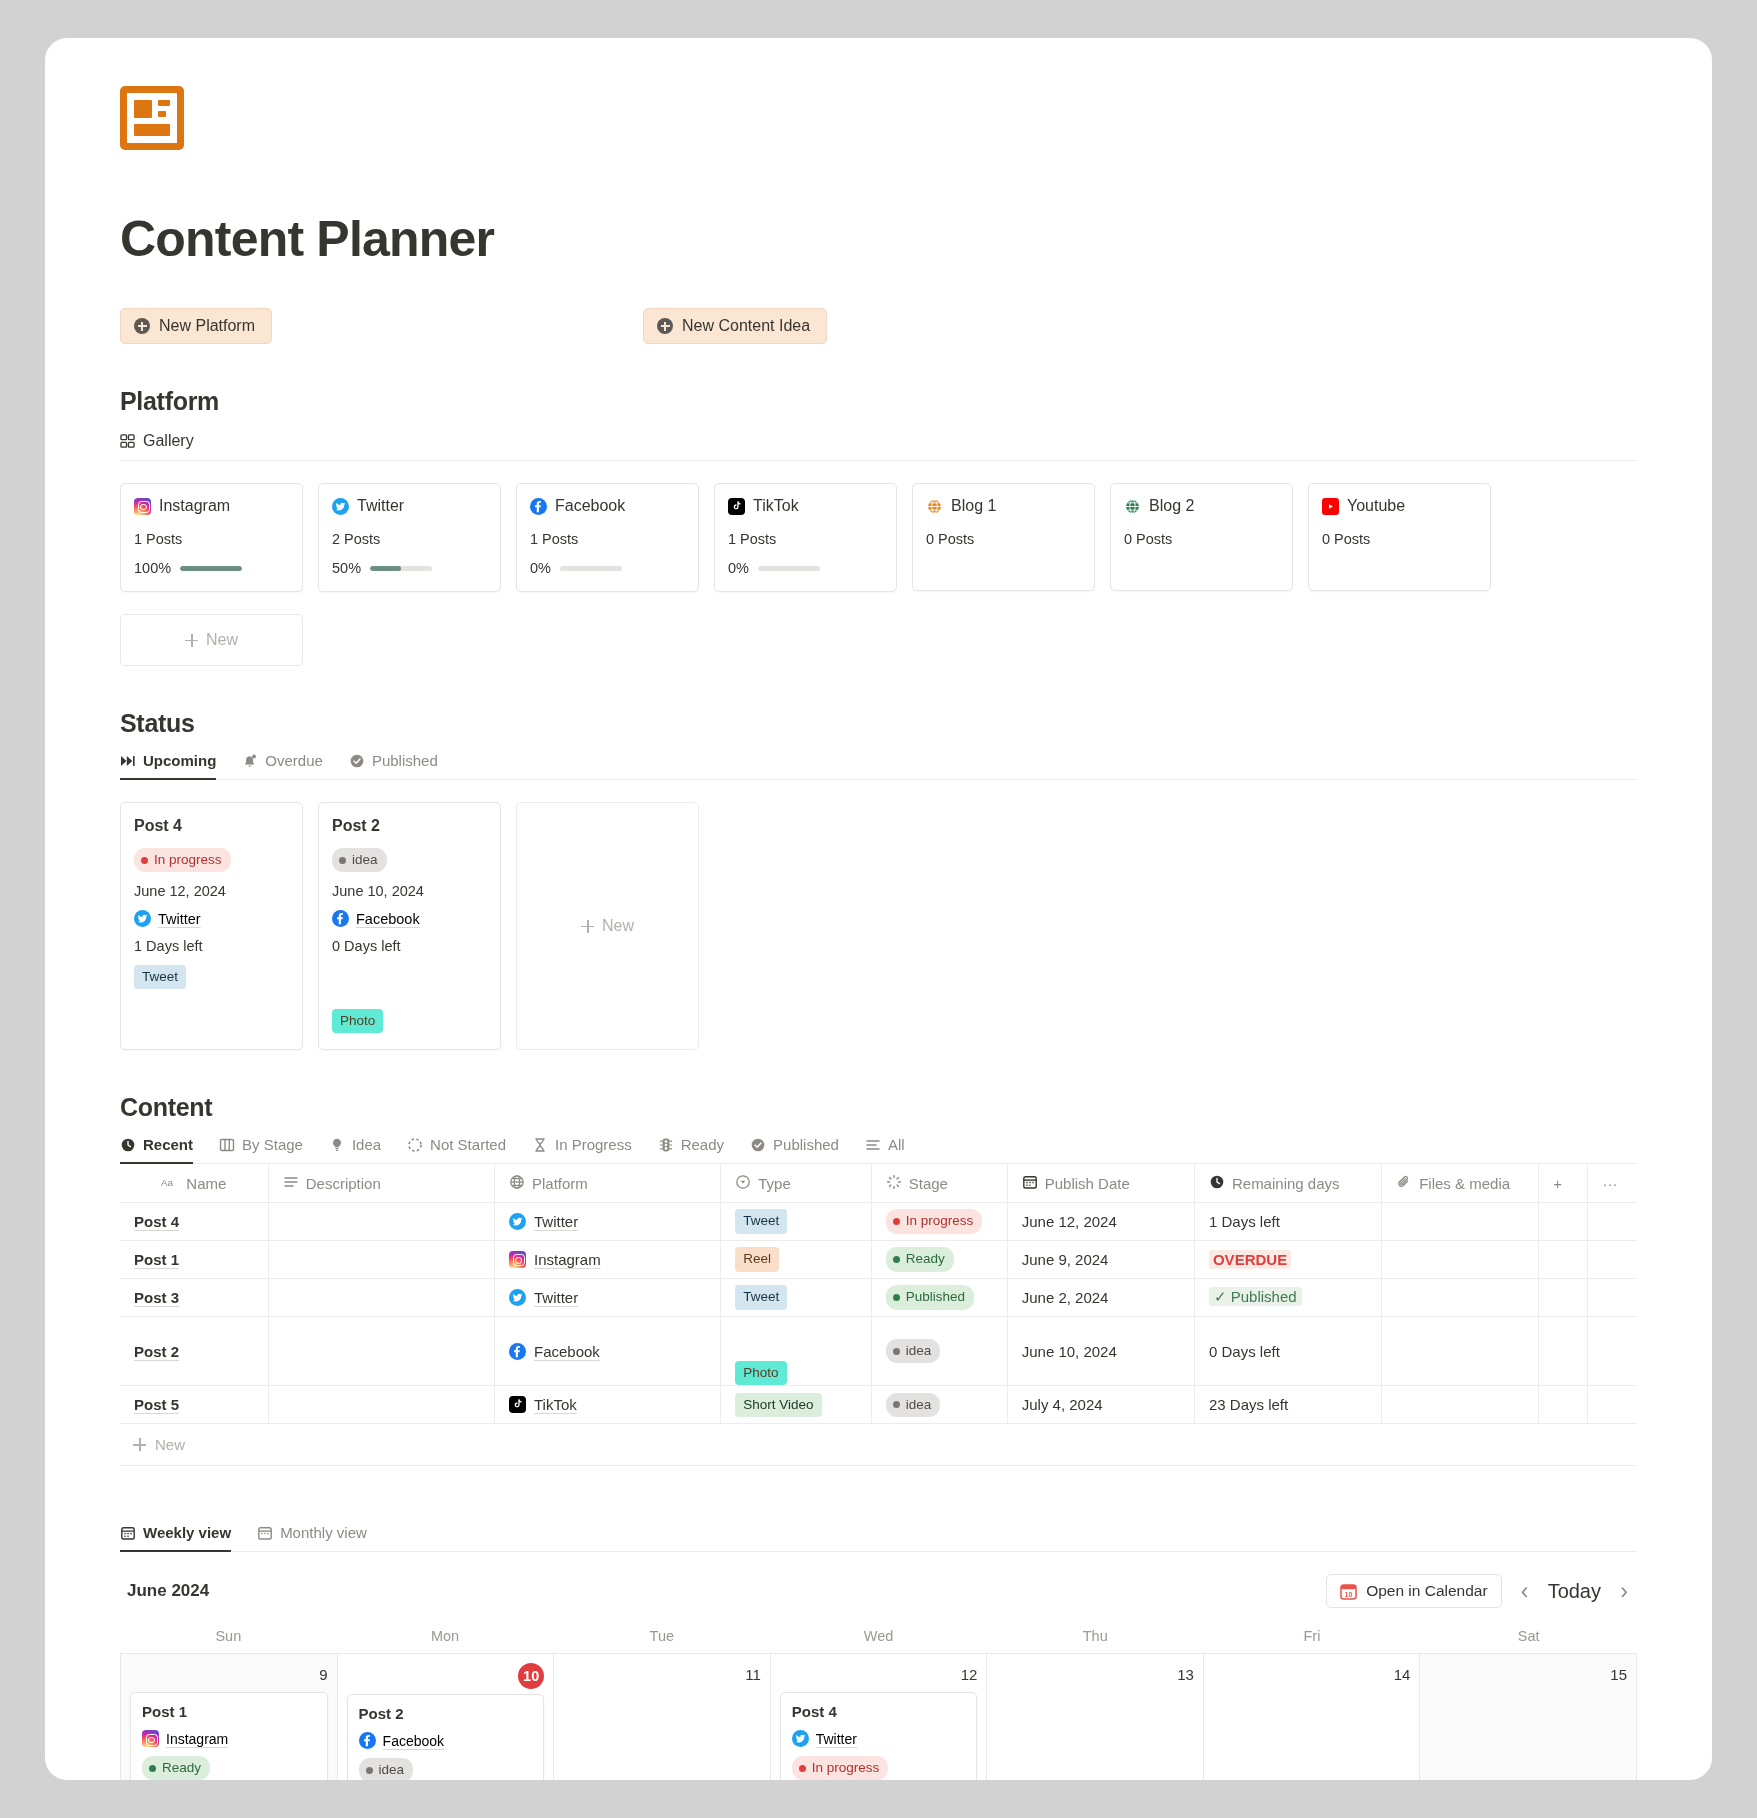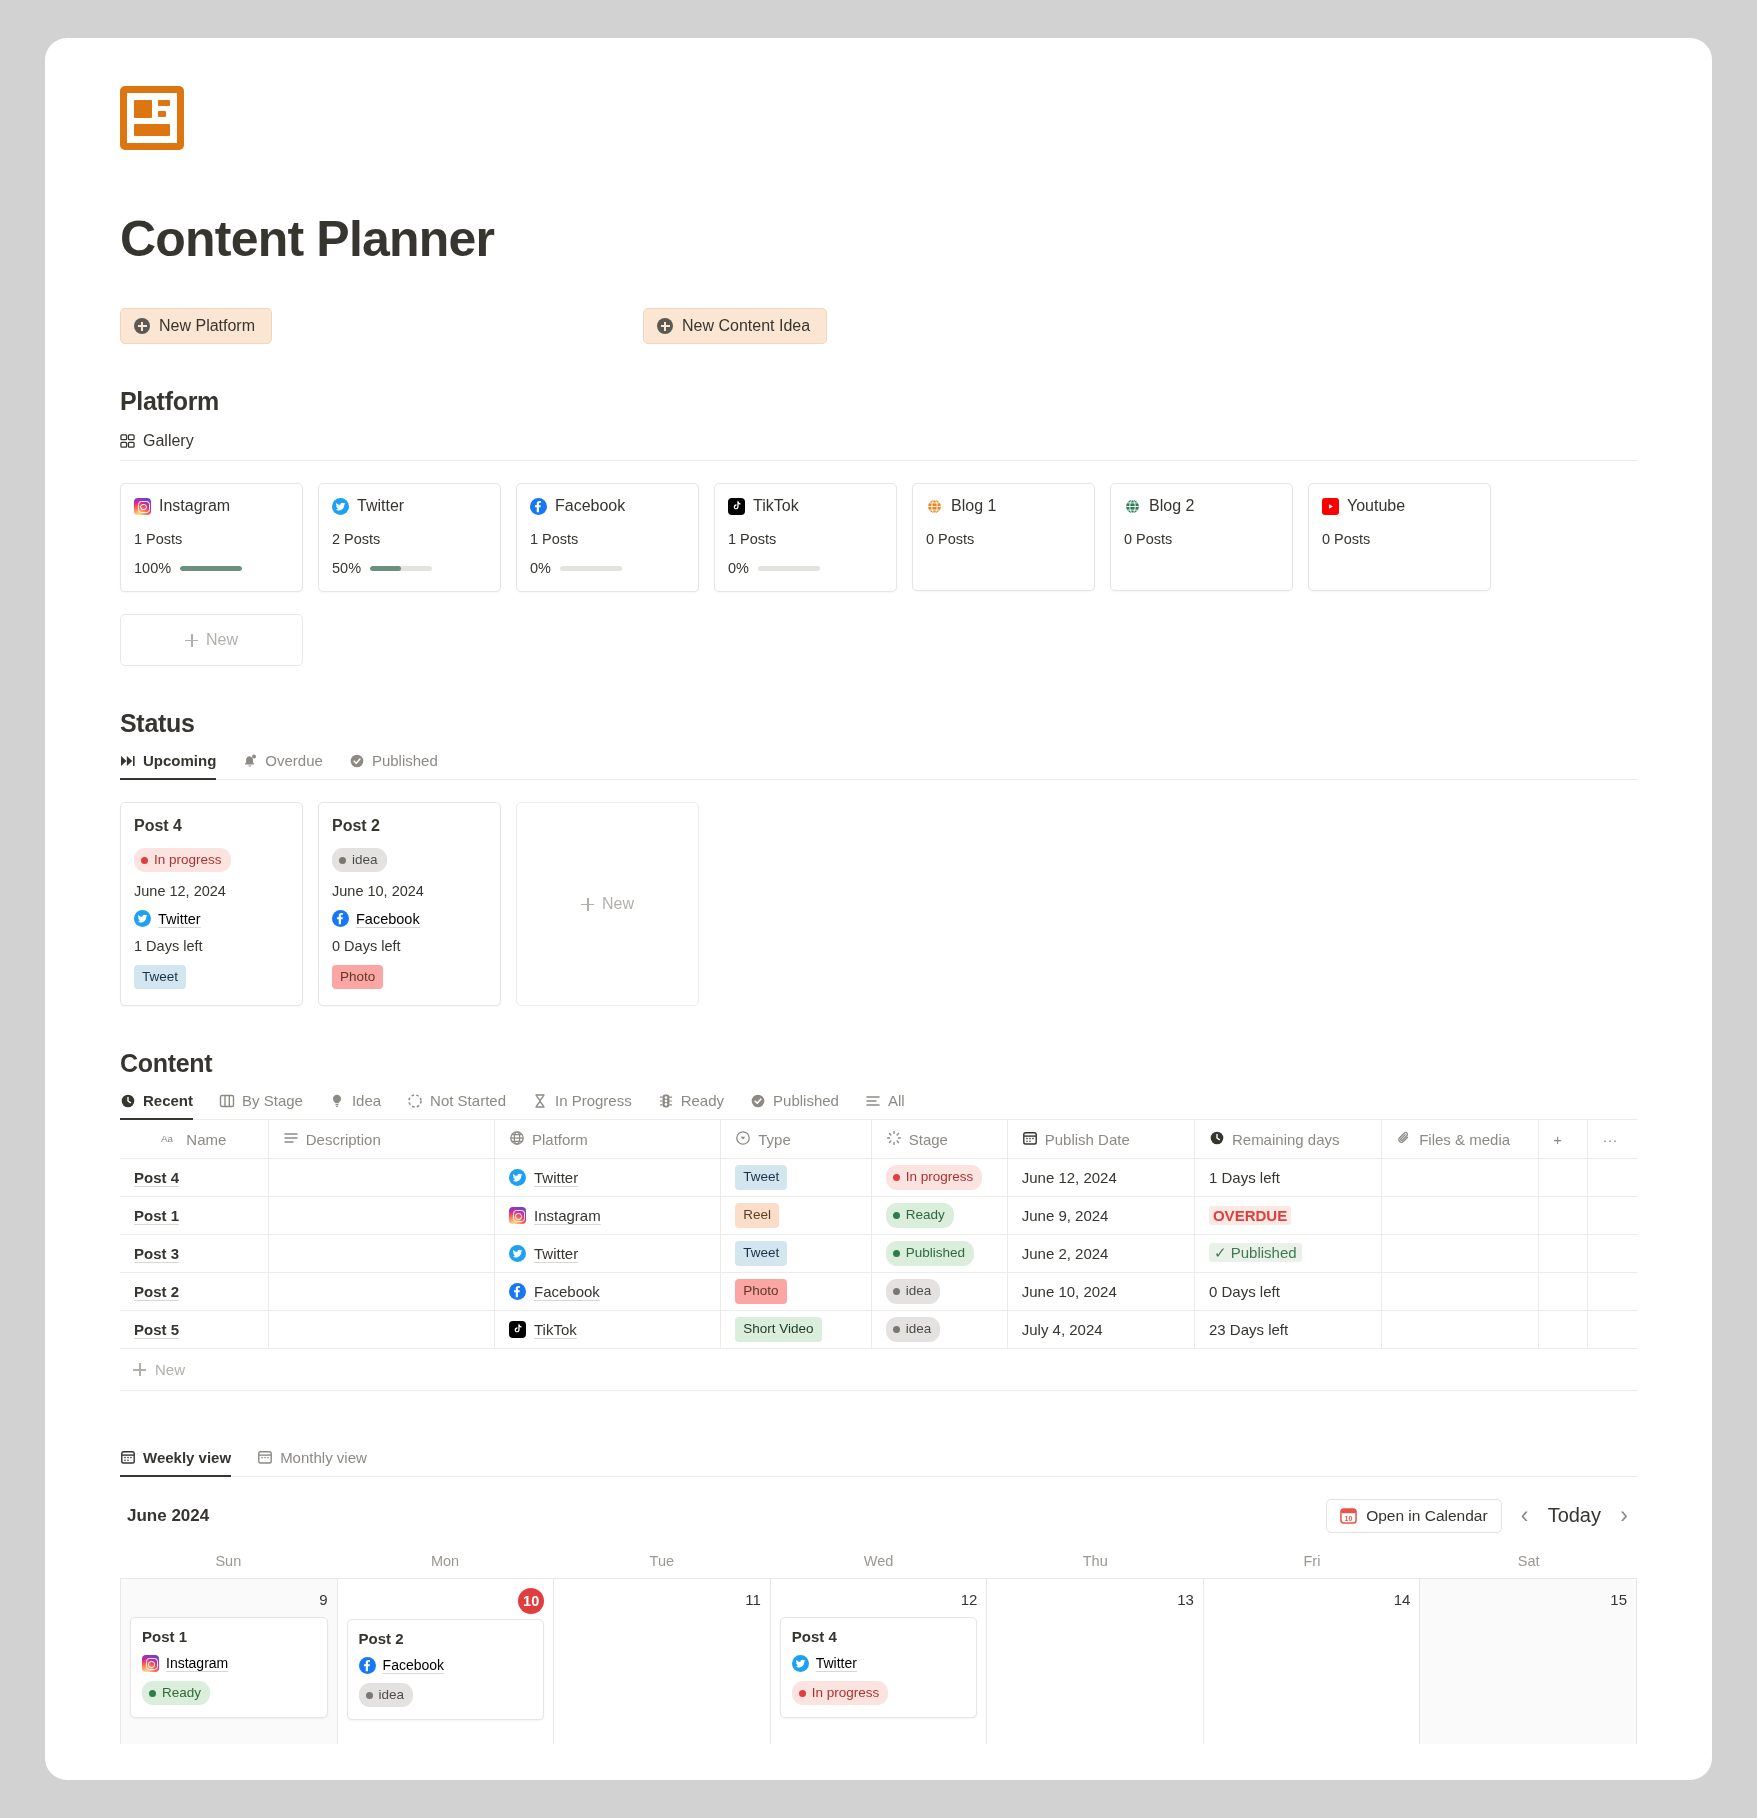--- a/index.html
+++ b/index.html
@@ -165,21 +165,21 @@
   .chip.published { background: #dbeddb; color: #2e6b3c; }
   .chip.published .dot { background: #2f7d4a; }
 
   .tag {
     display: inline-block; border-radius: 4px;
     padding: 3px 8px; font-size: 13.5px; line-height: 1.35;
     white-space: nowrap;
   }
   .tag.tweet { background: #d3e5ef; color: #183347; }
   .tag.reel { background: #fadec9; color: #5c3b23; }
-  .tag.photo { background: #fca5a5; color: #5c3b23; }
+  .tag.photo { background: #5eead4; color: #5c3b23; margin-top: 44px; }
   .tag.shortvideo { background: #dbeddb; color: #1c3829; }
 
   
   table.ctable { width: 100%; border-collapse: collapse; margin-top: 0; table-layout: fixed; }
   table.ctable th, table.ctable td {
     border-right: 1px solid #ececeb;
     border-bottom: 1px solid #ececeb;
     padding: 0 14px; height: 38px; text-align: left;
     font-weight: normal; vertical-align: middle;
   }

